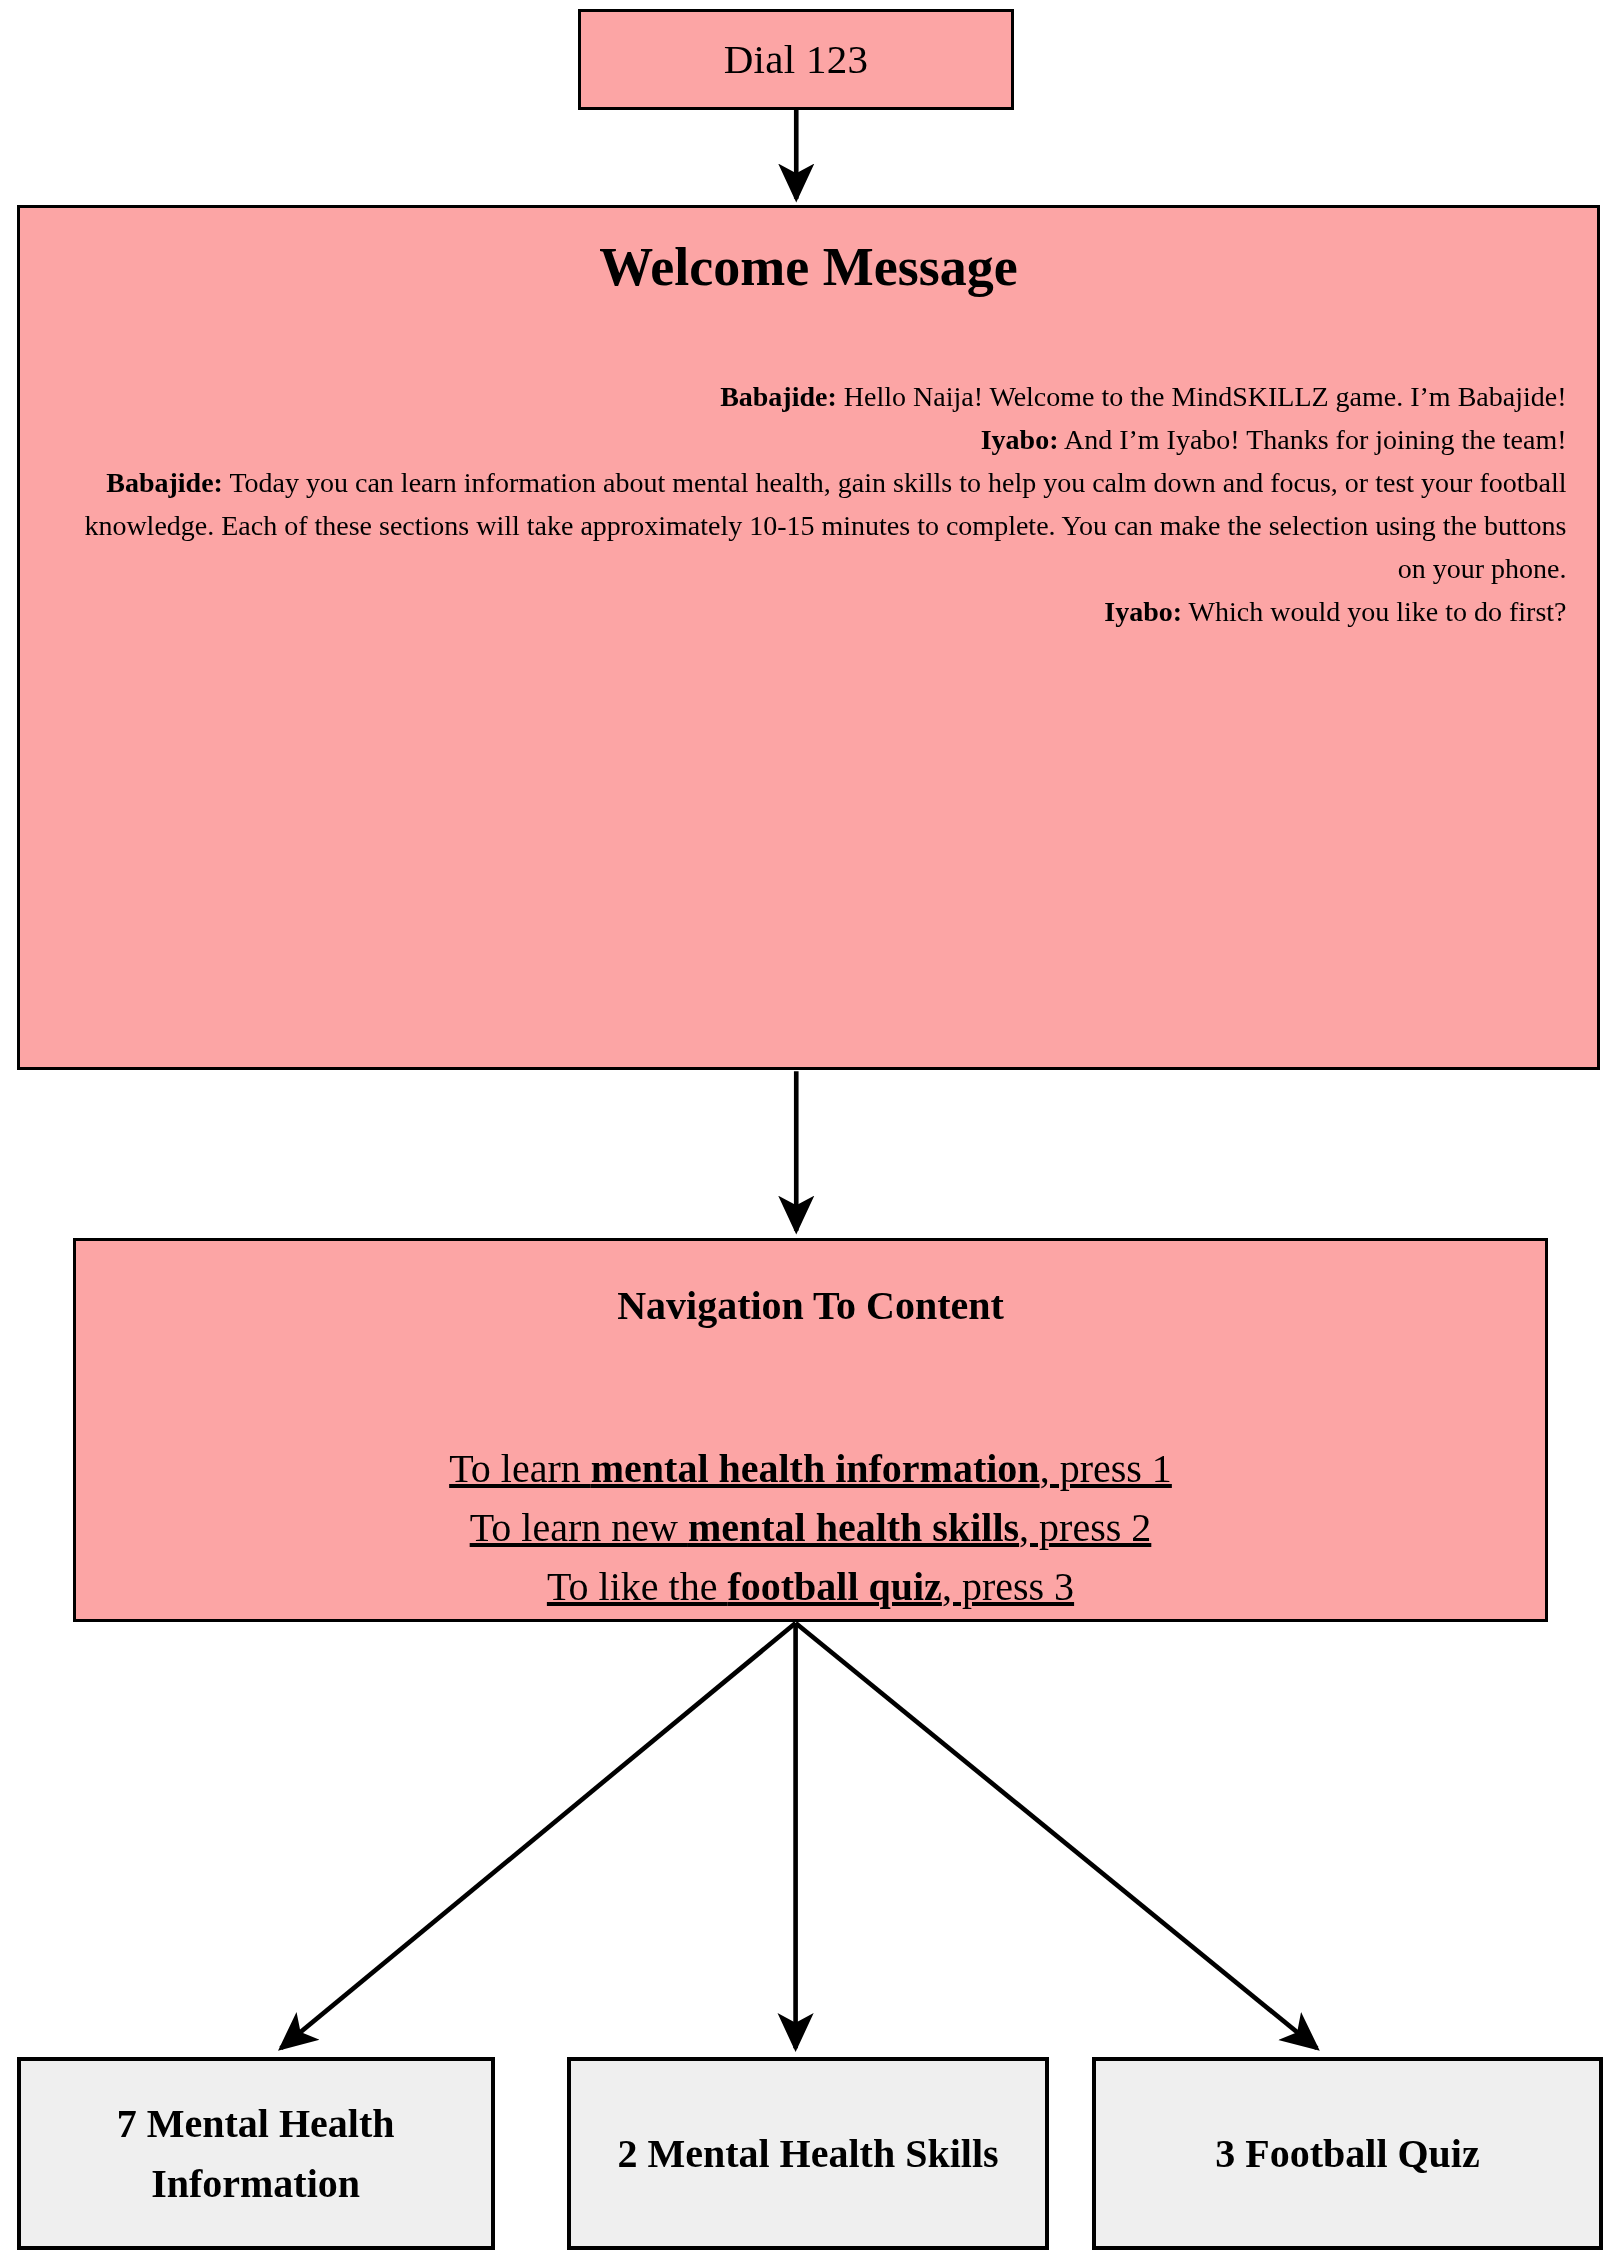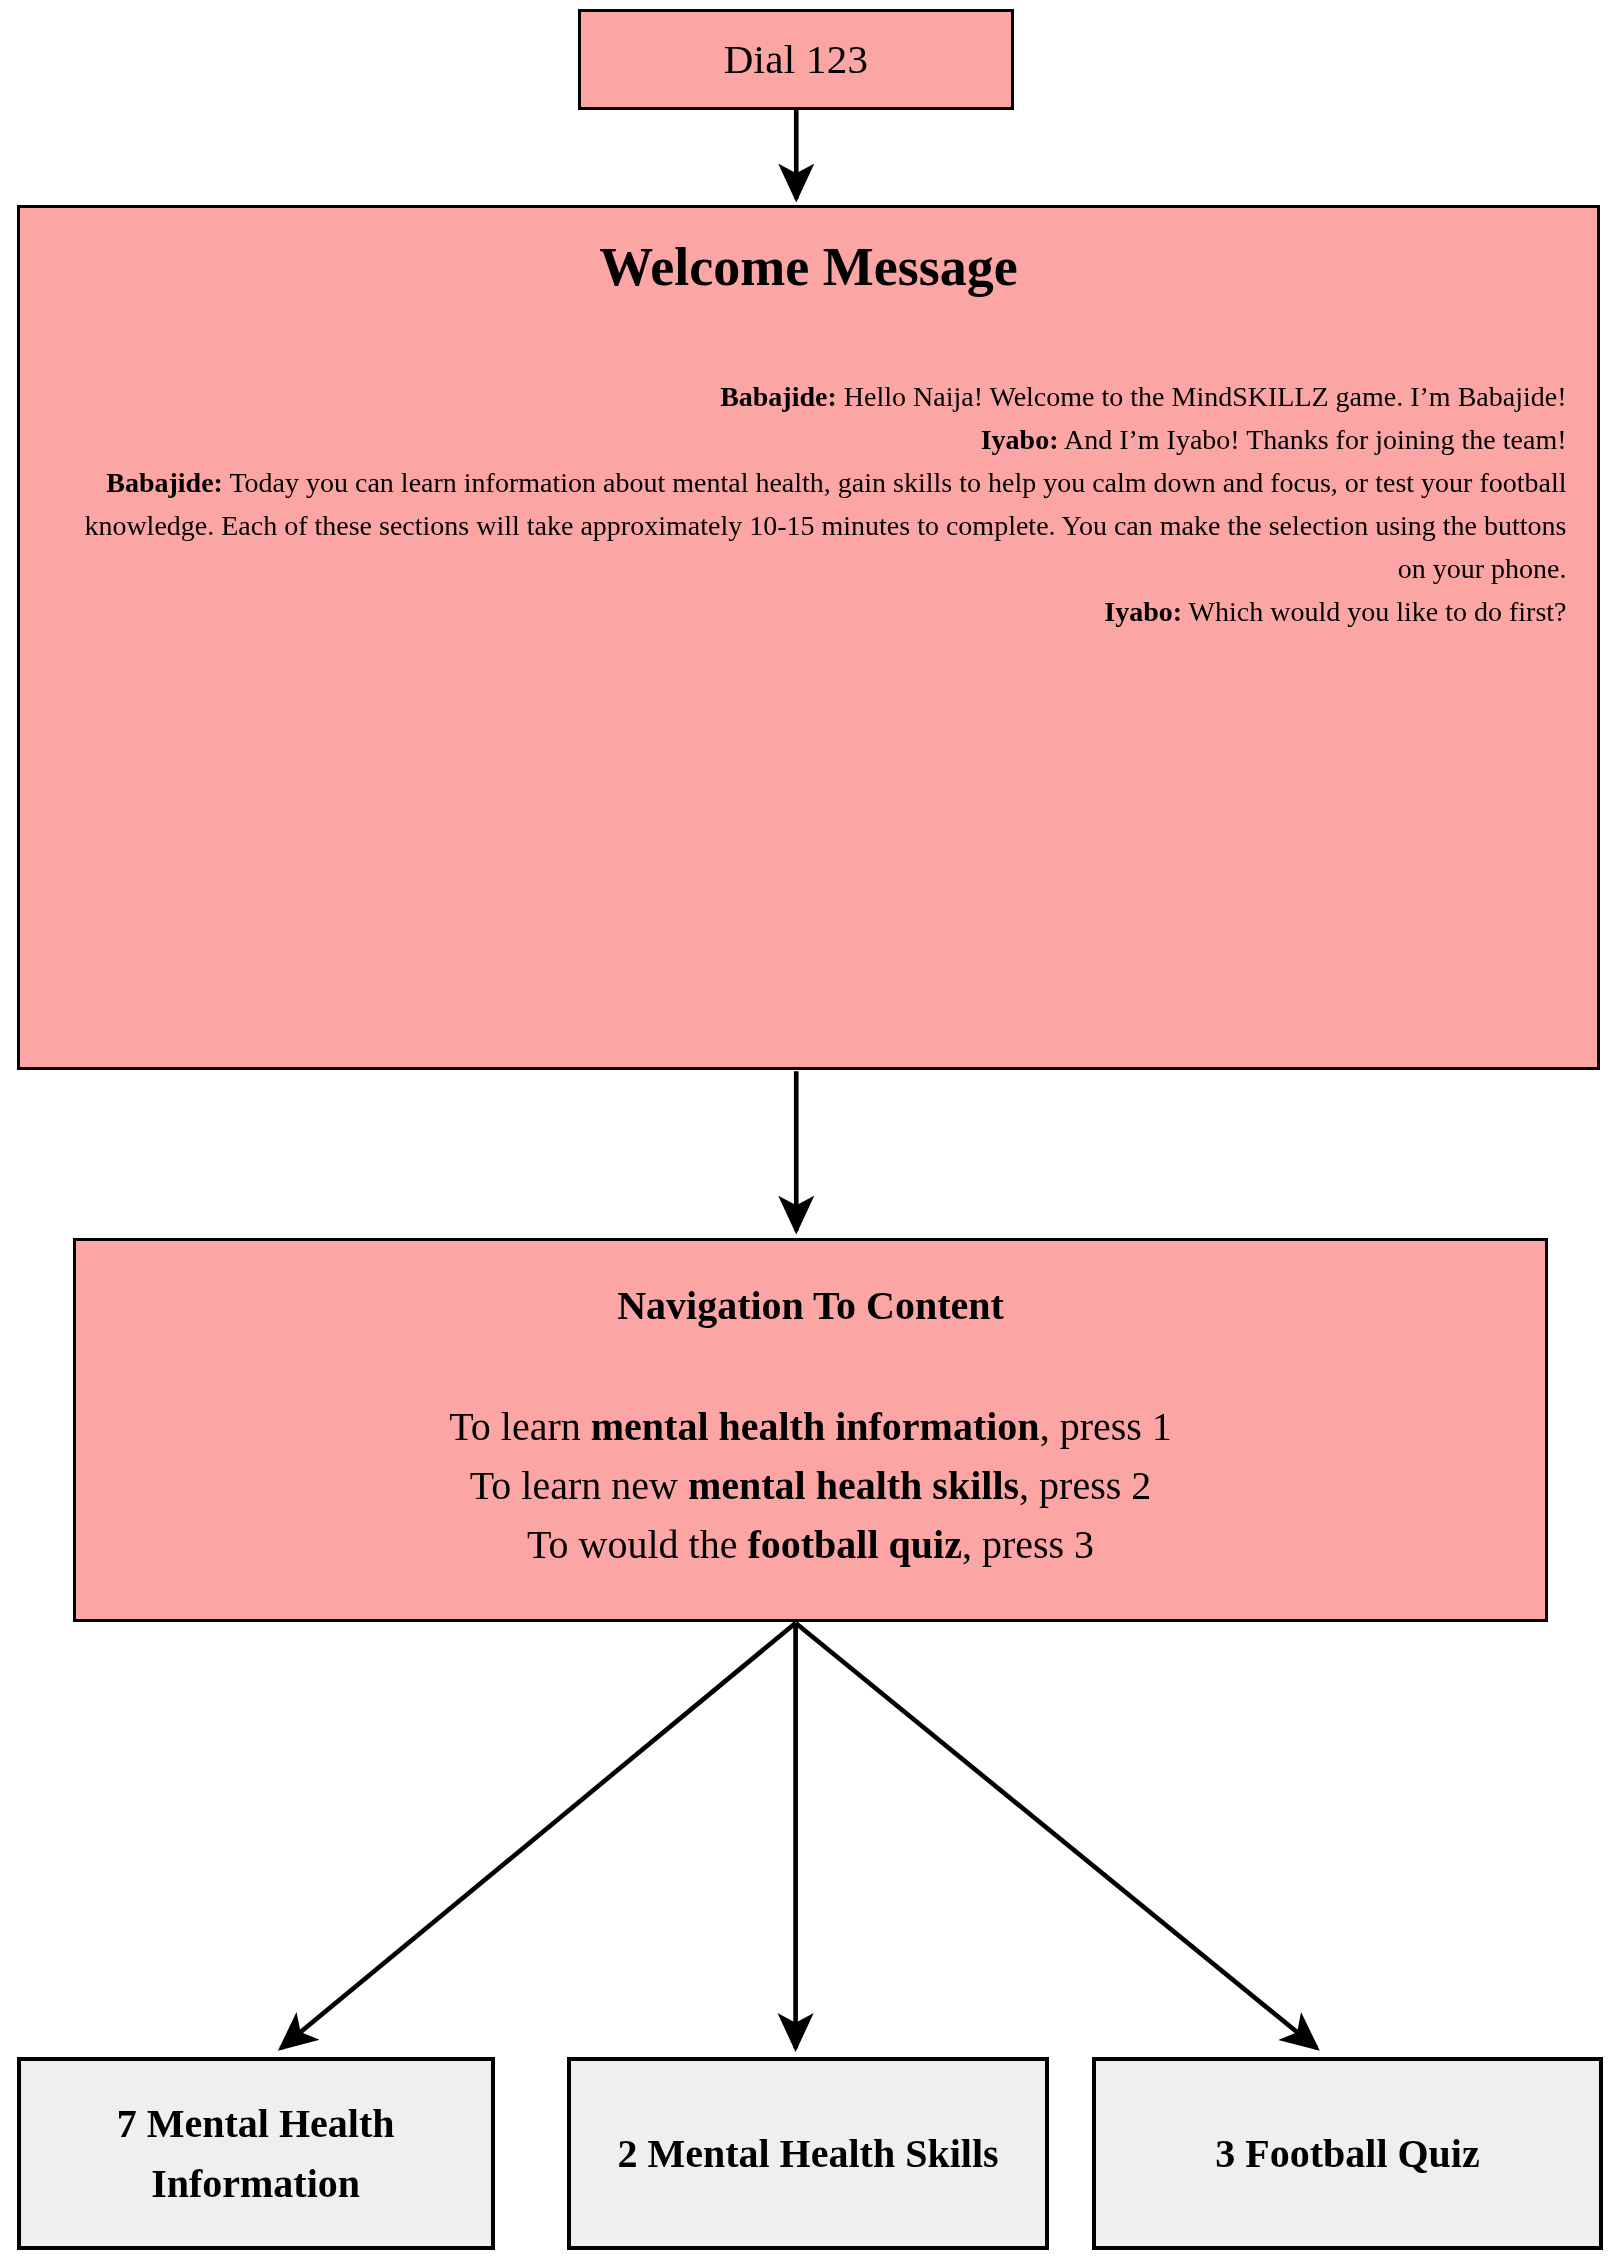--- a/index.html
+++ b/index.html
@@ -77,24 +77,25 @@
     padding: 28px 20px;
   }
   #nav-title {
     text-align: center;
     font-weight: bold;
     font-size: 40px;
     line-height: 1.12;
     margin-top: 14.6px;
   }
   #nav-options {
-    margin-top: 70px;
+    margin-top: 112px;
     text-align: center;
     font-size: 40px;
     line-height: 1.47;
+    text-decoration: underline;
   }
   #nav-options p { margin: 0; padding: 0; }
   .kw { font-weight: bold; }
 
   
   .option-box {
     top: 2057px;
     height: 193px;
     background: #efefef;
     border: 4px solid #000000;
@@ -166,21 +167,21 @@
         <span class="speaker">Iyabo:</span><span> Which would you like to do first?</span>
       </p>
     </div>
   </div>
 
   <div class="node" id="nav-box">
     <div id="nav-title">Navigation To Content</div>
     <div id="nav-options">
       <p><span>To learn </span><span class="kw">mental health information</span><span>, press 1</span></p>
       <p><span>To learn new </span><span class="kw">mental health skills</span><span>, press 2</span></p>
-      <p><span>To would the </span><span class="kw">football quiz</span><span>, press 3</span></p>
+      <p><span>To like the </span><span class="kw">football quiz</span><span>, press 3</span></p>
     </div>
   </div>
 
   <div class="node option-box" id="option-1">
     <div class="node-text">7 Mental Health Information</div>
   </div>
 
   <div class="node option-box" id="option-2">
     <div class="node-text">2 Mental Health Skills</div>
   </div>

